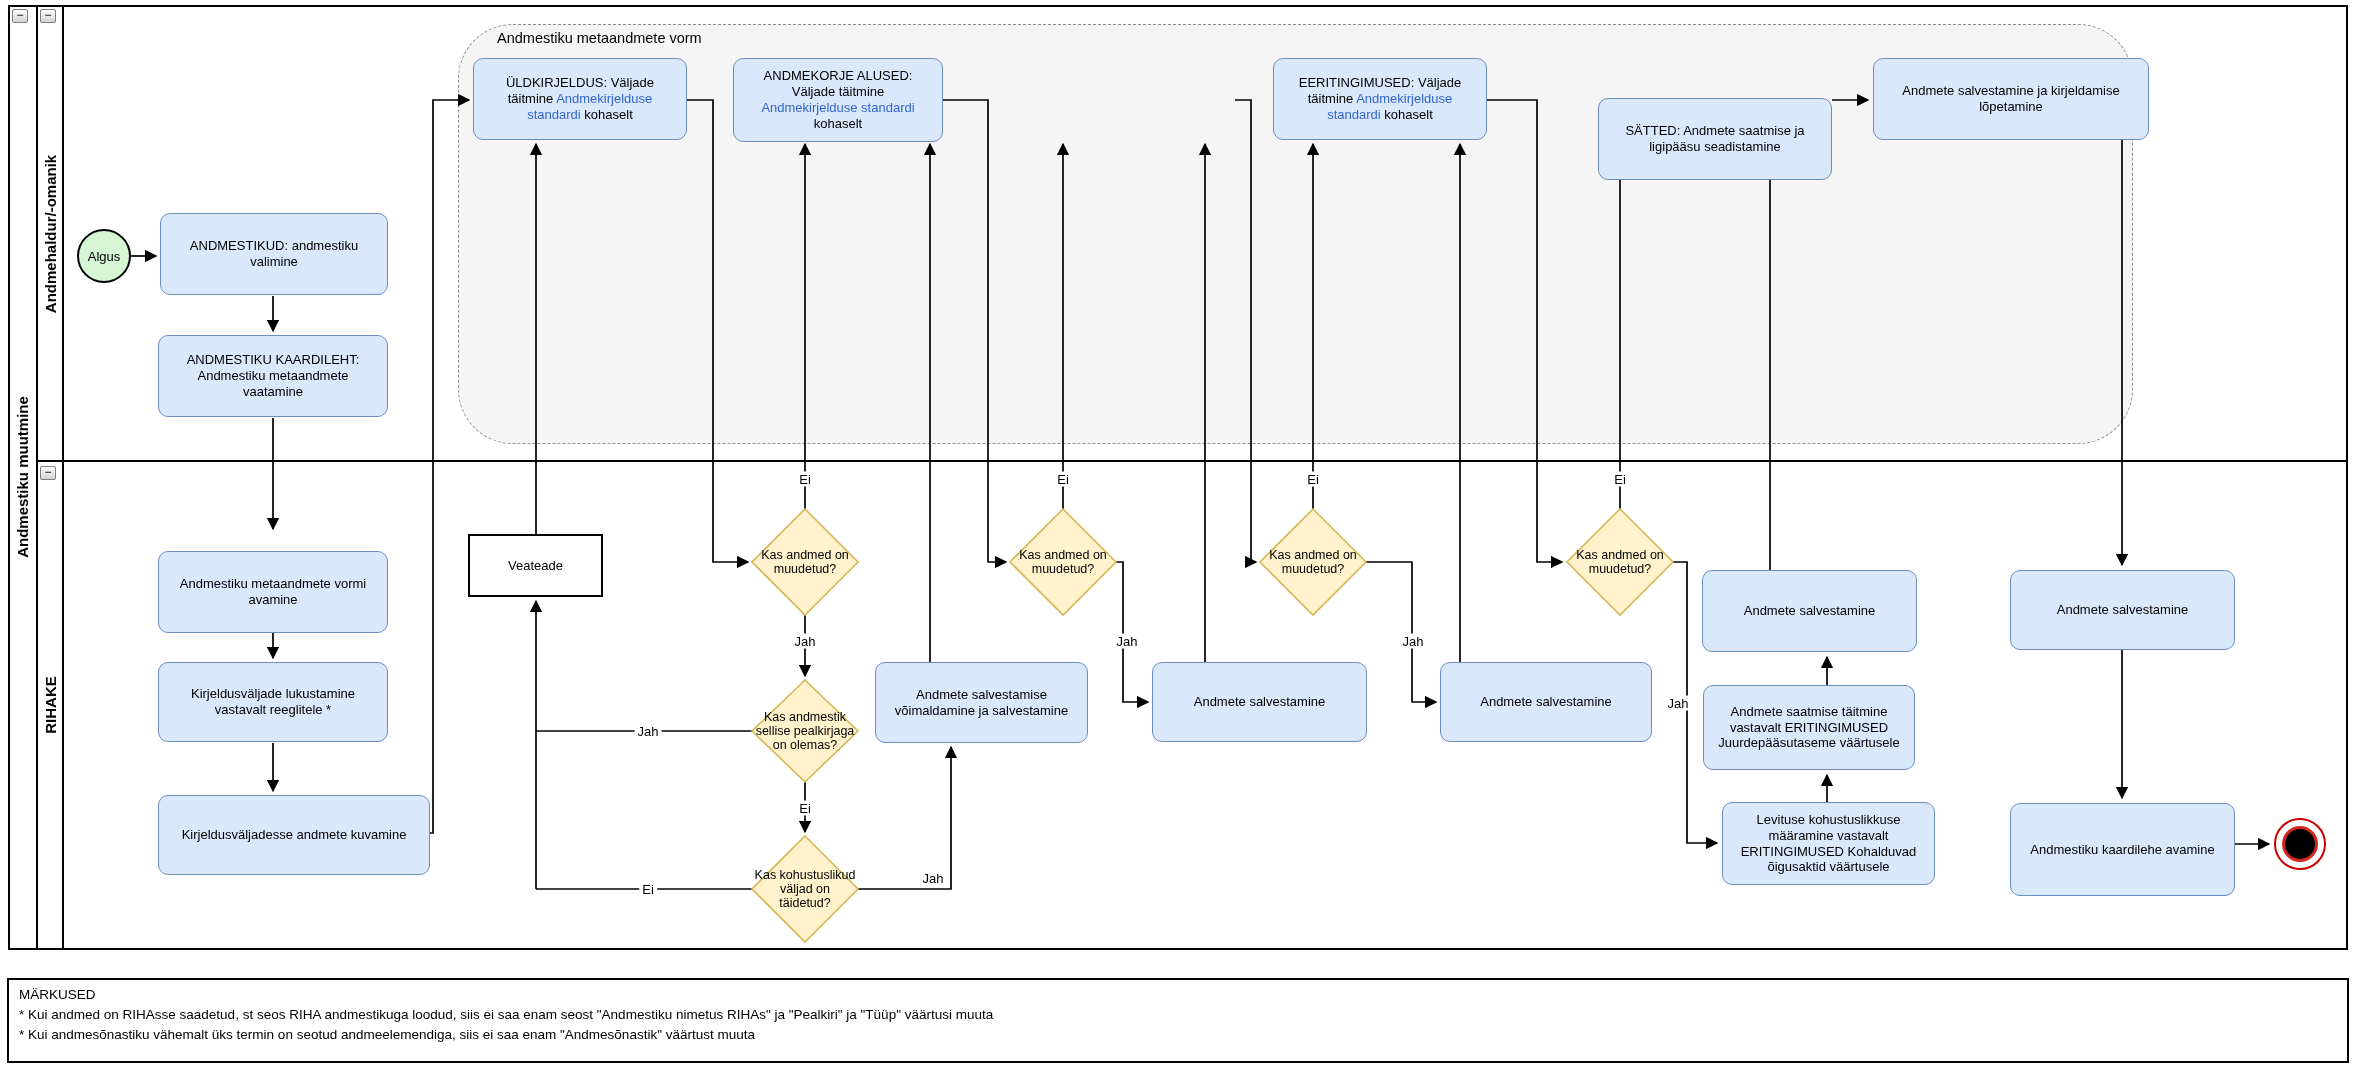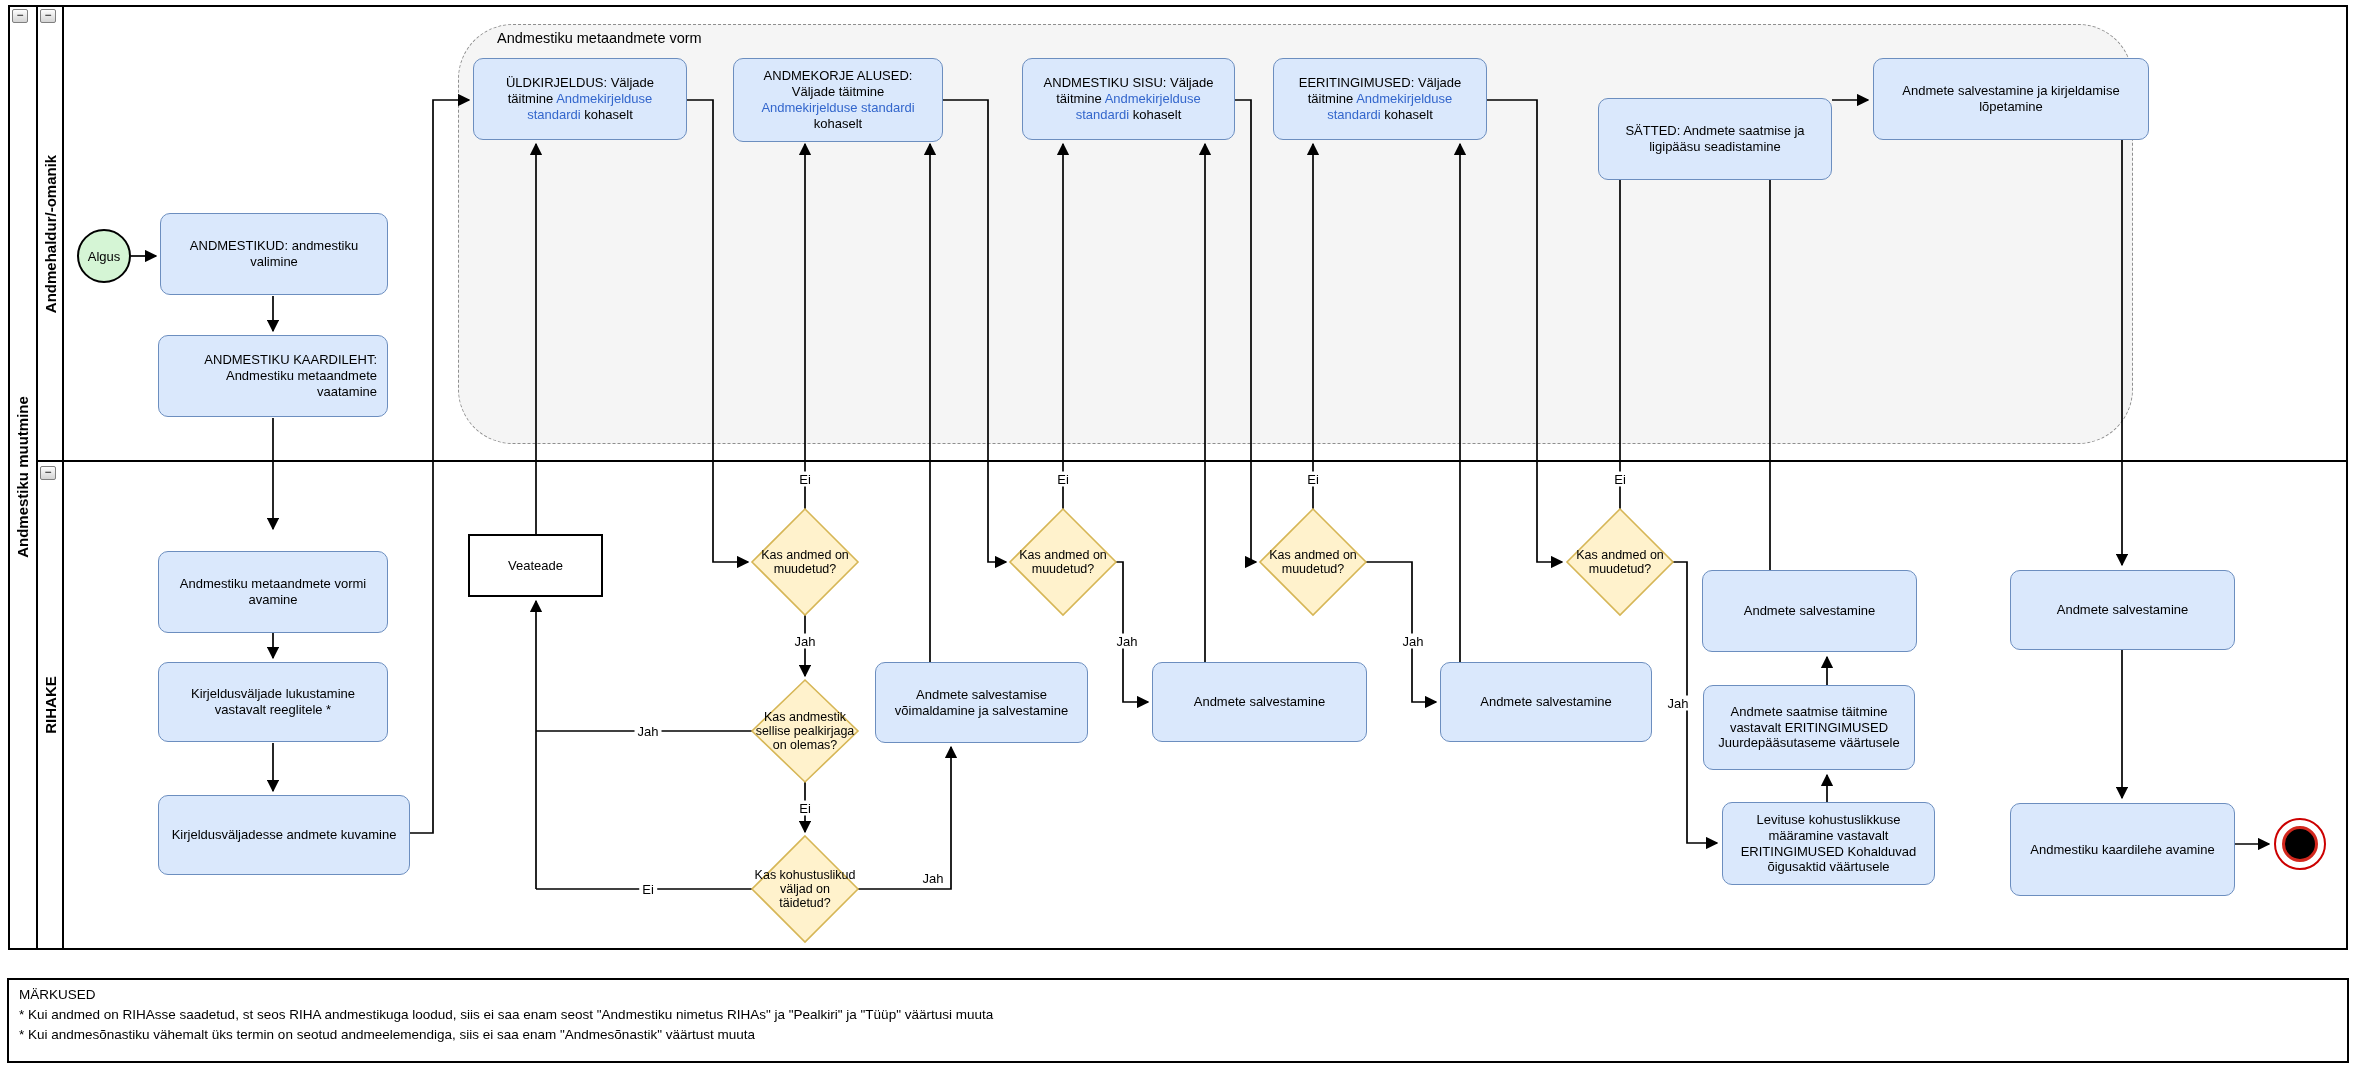--- a/index.html
+++ b/index.html
@@ -104,40 +104,37 @@
       <polygon points="805,680 858,731 805,782 752,731"></polygon>
       <polygon points="805,836 858,889 805,942 752,889"></polygon>
       <polygon points="1063,509 1116,562 1063,615 1010,562"></polygon>
       <polygon points="1313,509 1366,562 1313,615 1260,562"></polygon>
       <polygon points="1620,509 1673,562 1620,615 1567,562"></polygon>
     </g>
   </svg>
 
   <div class="event start">Algus</div>
   <div class="task" style="left:160px;top:213px;width:228px;height:82px;">ANDMESTIKUD: andmestiku valimine</div>
-  <div class="task" style="left:158px;top:335px;width:230px;height:82px;text-align:right;">ANDMESTIKU KAARDILEHT: Andmestiku metaandmete vaatamine</div>
+  <div class="task" style="left:158px;top:335px;width:230px;height:82px;">ANDMESTIKU KAARDILEHT: Andmestiku metaandmete vaatamine</div>
 
   <div class="task" style="left:473px;top:58px;width:214px;height:82px;">
     <span><span>ÜLDKIRJELDUS: Väljade täitmine </span><span class="link">Andmekirjelduse standardi</span><span> kohaselt</span></span>
   </div>
   <div class="task" style="left:733px;top:58px;width:210px;height:84px;">
     <span><span>ANDMEKORJE ALUSED: Väljade täitmine </span><span class="link">Andmekirjelduse standardi</span><span> kohaselt</span></span>
-  </div>
-  <div class="task" style="left:1022px;top:58px;width:213px;height:82px;">
-    <span><span>ANDMESTIKU SISU: Väljade täitmine </span><span class="link">Andmekirjelduse standardi</span><span> kohaselt</span></span>
   </div>
   <div class="task" style="left:1273px;top:58px;width:214px;height:82px;">
     <span><span>EERITINGIMUSED: Väljade täitmine </span><span class="link">Andmekirjelduse standardi</span><span> kohaselt</span></span>
   </div>
   <div class="task" style="left:1598px;top:58px;width:234px;height:82px;margin-top:40px;">SÄTTED: Andmete saatmise ja ligipääsu seadistamine</div>
   <div class="task" style="left:1873px;top:58px;width:276px;height:82px;">Andmete salvestamine ja kirjeldamise lõpetamine</div>
 
   <div class="task" style="left:158px;top:533px;width:230px;height:82px;margin-top:18px;">Andmestiku metaandmete vormi avamine</div>
   <div class="task" style="left:158px;top:662px;width:230px;height:80px;">Kirjeldusväljade lukustamine vastavalt reeglitele *</div>
-  <div class="task" style="left:158px;top:795px;width:252px;height:80px;">Kirjeldusväljadesse andmete kuvamine</div>
+  <div class="task" style="left:158px;top:795px;width:272px;height:80px;">Kirjeldusväljadesse andmete kuvamine</div>
   <div class="task plain" style="left:468px;top:534px;width:135px;height:63px;">Veateade</div>
 
   <div class="diamond-text" style="left:805px;top:562px;width:96px;">Kas andmed on muudetud?</div>
   <div class="diamond-text" style="left:805px;top:731px;width:100px;">Kas andmestik sellise pealkirjaga on olemas?</div>
   <div class="diamond-text" style="left:805px;top:889px;width:104px;">Kas kohustuslikud väljad on täidetud?</div>
   <div class="diamond-text" style="left:1063px;top:562px;width:96px;">Kas andmed on muudetud?</div>
   <div class="diamond-text" style="left:1313px;top:562px;width:96px;">Kas andmed on muudetud?</div>
   <div class="diamond-text" style="left:1620px;top:562px;width:96px;">Kas andmed on muudetud?</div>
 
   <div class="task" style="left:875px;top:662px;width:213px;height:81px;">Andmete salvestamise võimaldamine ja salvestamine</div>

